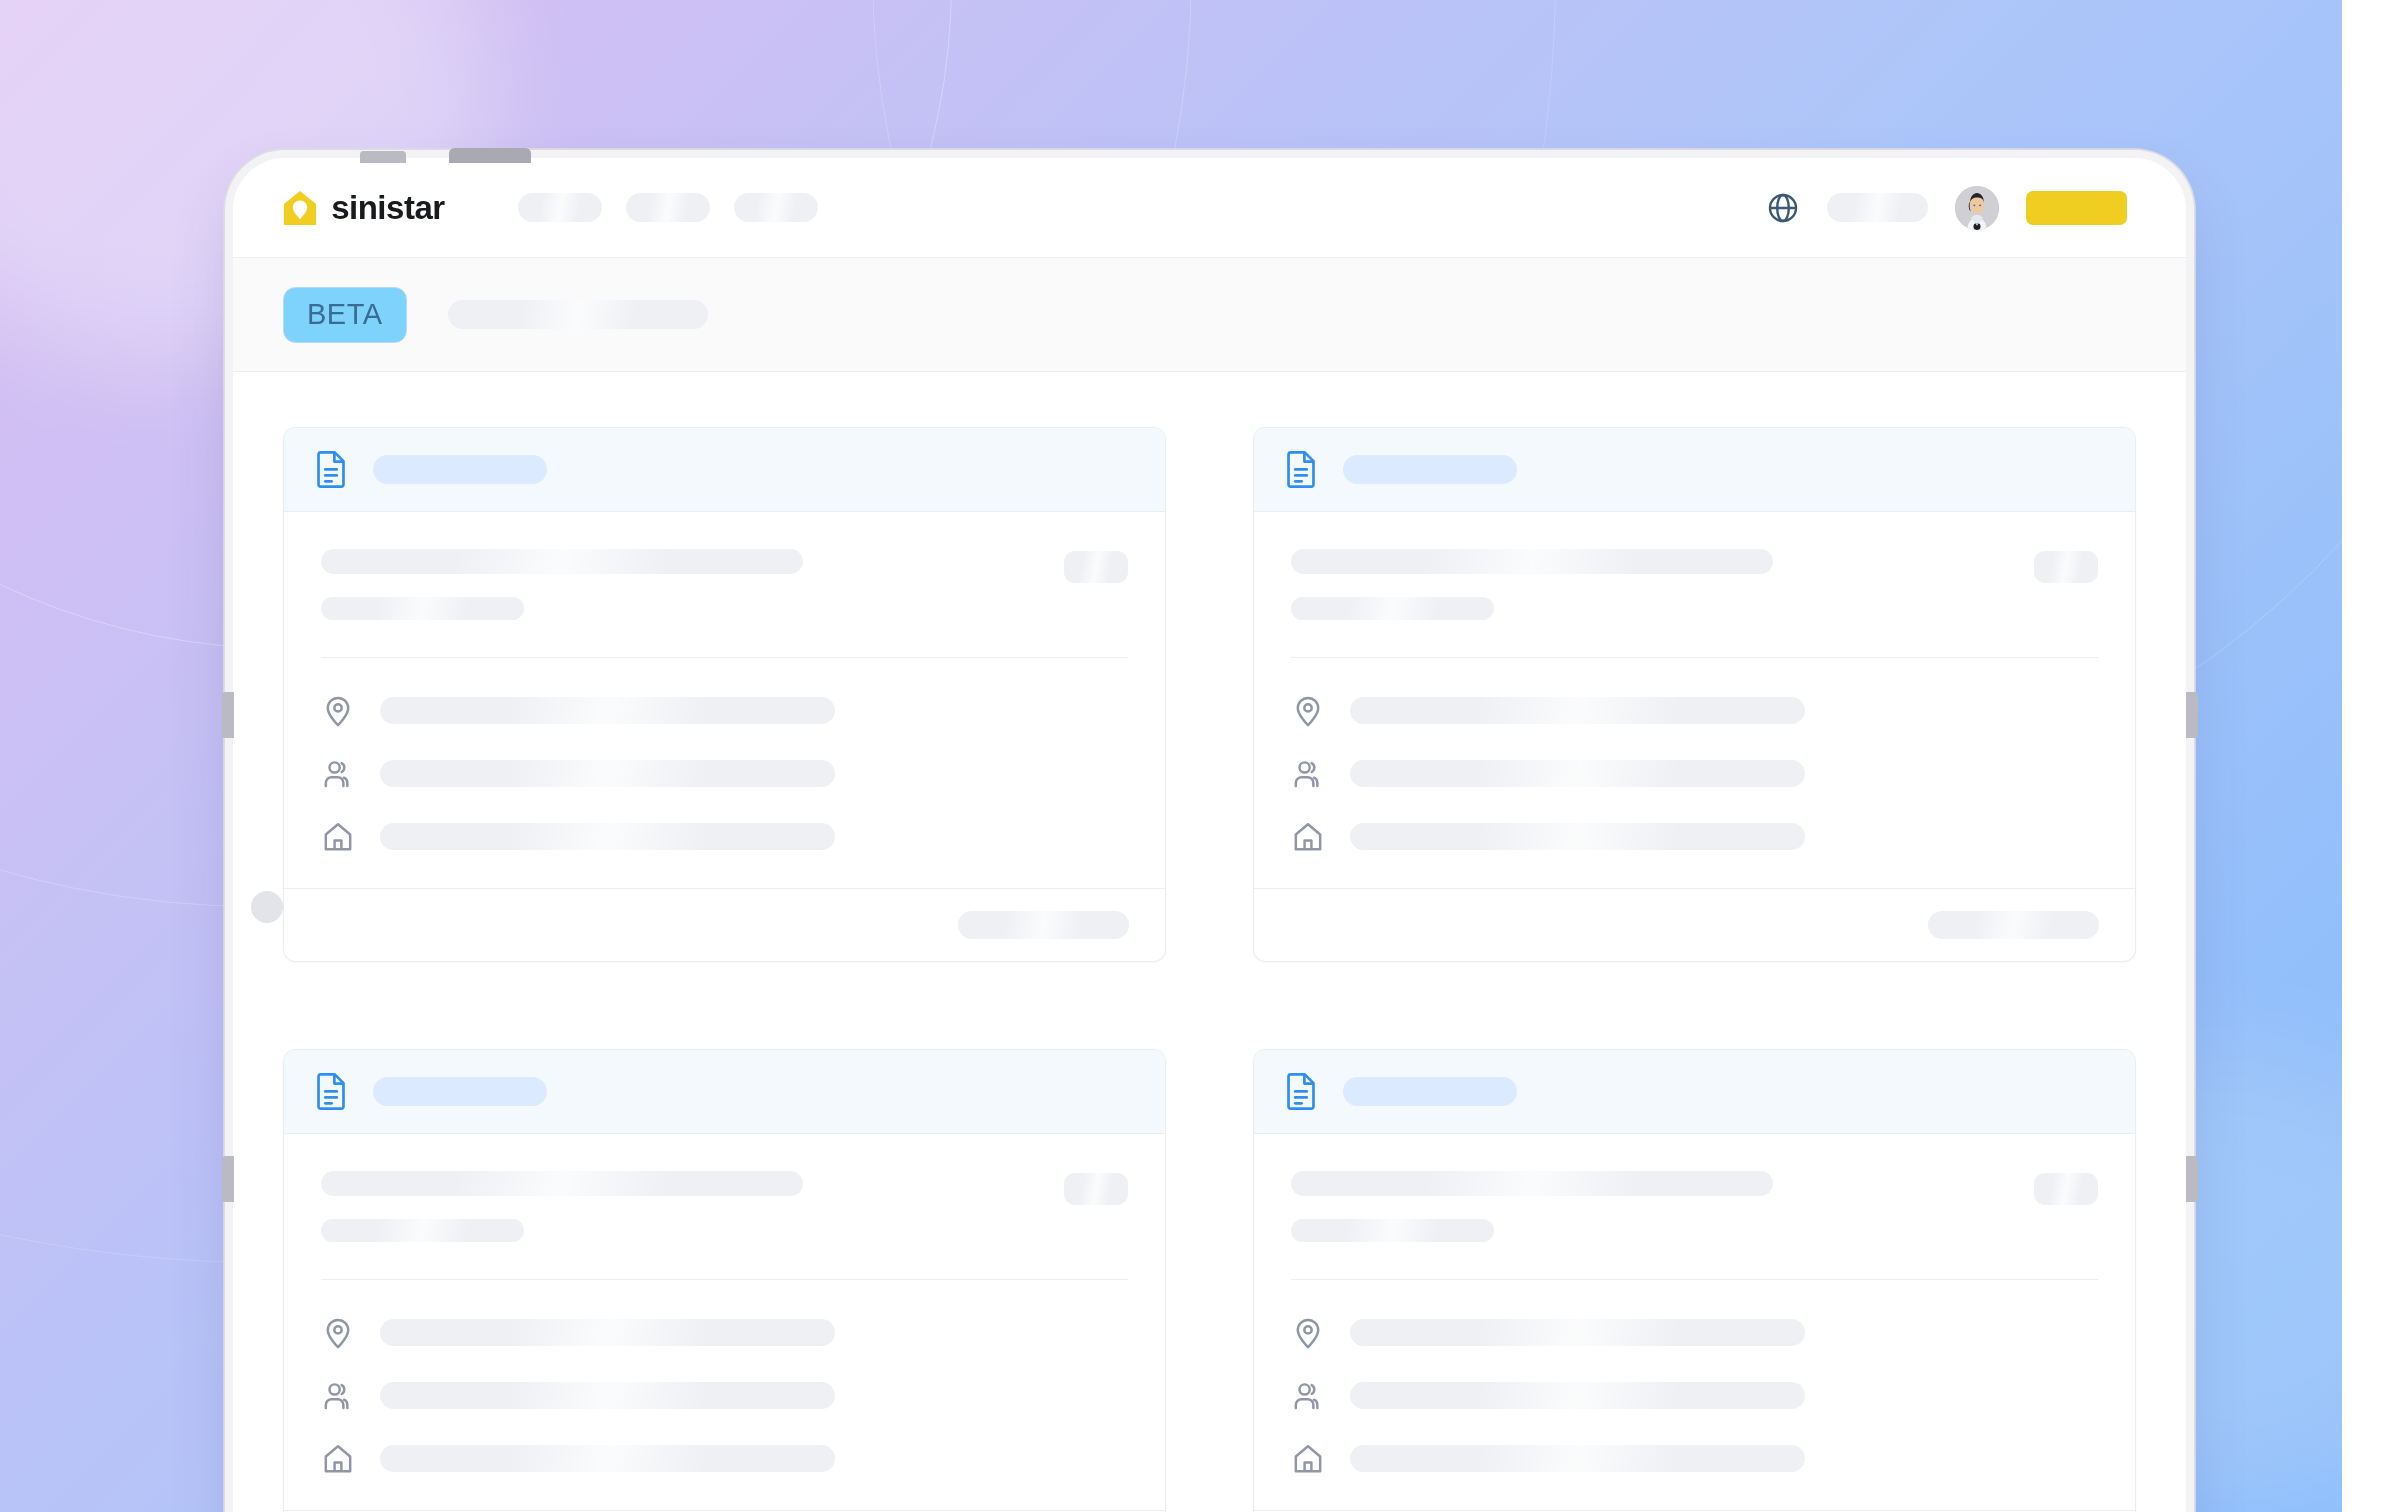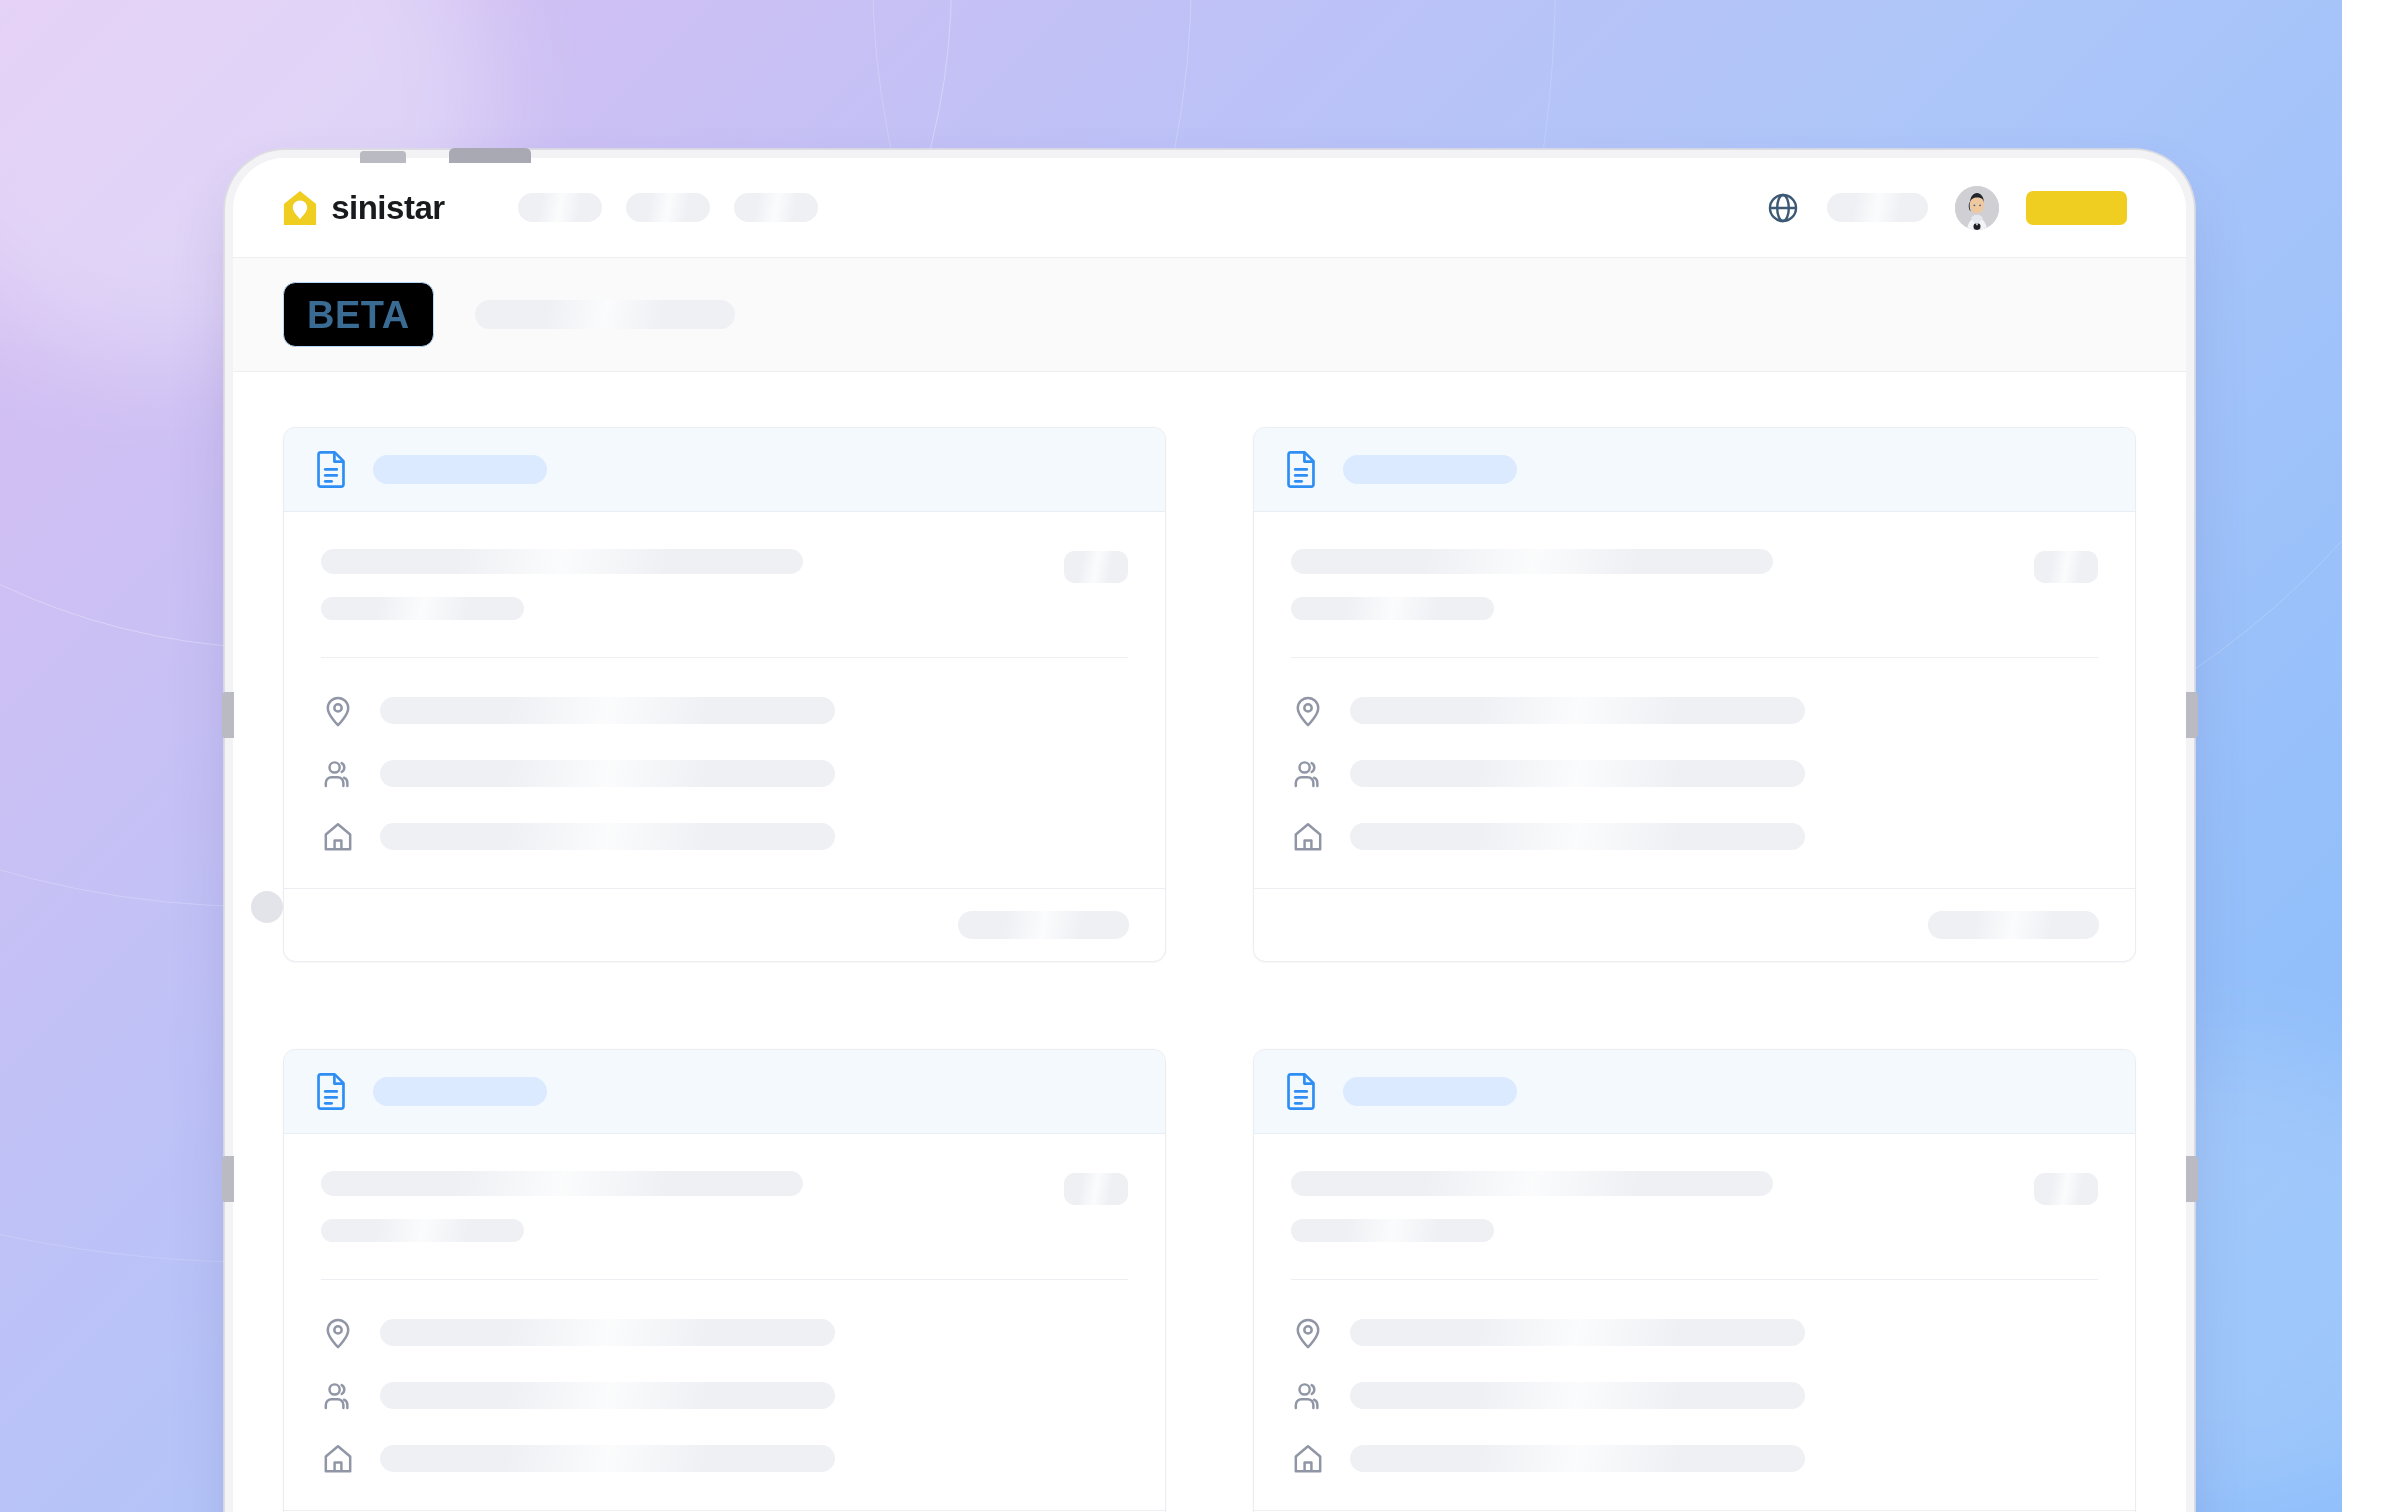--- a/index.html
+++ b/index.html
@@ -153,26 +153,26 @@
     height: 114px;
     display: flex;
     align-items: center;
     padding-left: 50px;
     gap: 41px;
     background: #fafafb;
     border-bottom: 0.9px solid #eeeef1;
   }
   #beta-badge {
     border: 0.9px solid #b6d8fb;
-    background: #000000;
+    background: #7dd3fc;
     color: #3a6b93;
     border-radius: 12.5px;
     padding: 12.5px 23px;
-    font-size: 38px;
-    font-weight: 700;
+    font-size: 29px;
+    font-weight: 400;
     letter-spacing: 0.5px;
     line-height: 1;
   }
   #sub-header-skeleton { width: 260px; height: 28.5px; }
 
   
   #content {
     background: #ffffff;
     padding: 55px 50px 0 50px;
     height: calc(100% - 213px);

